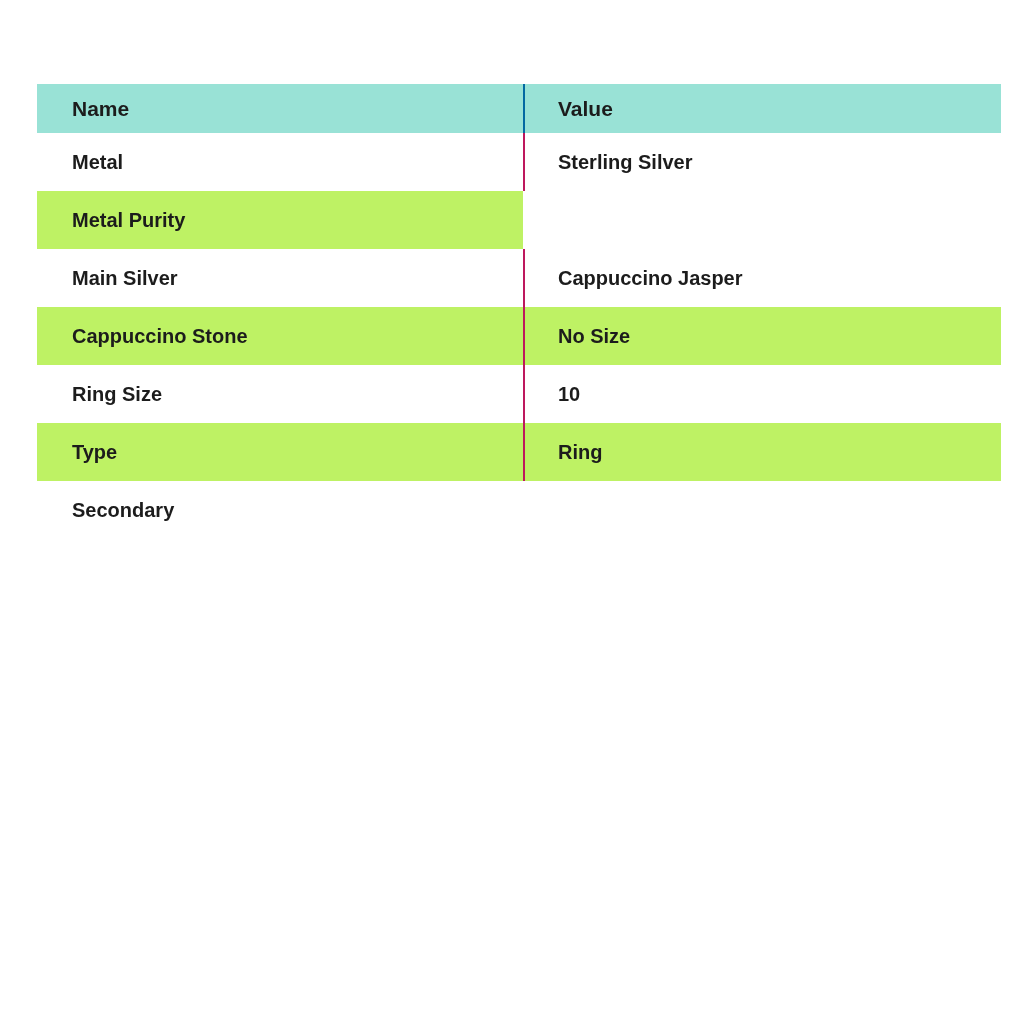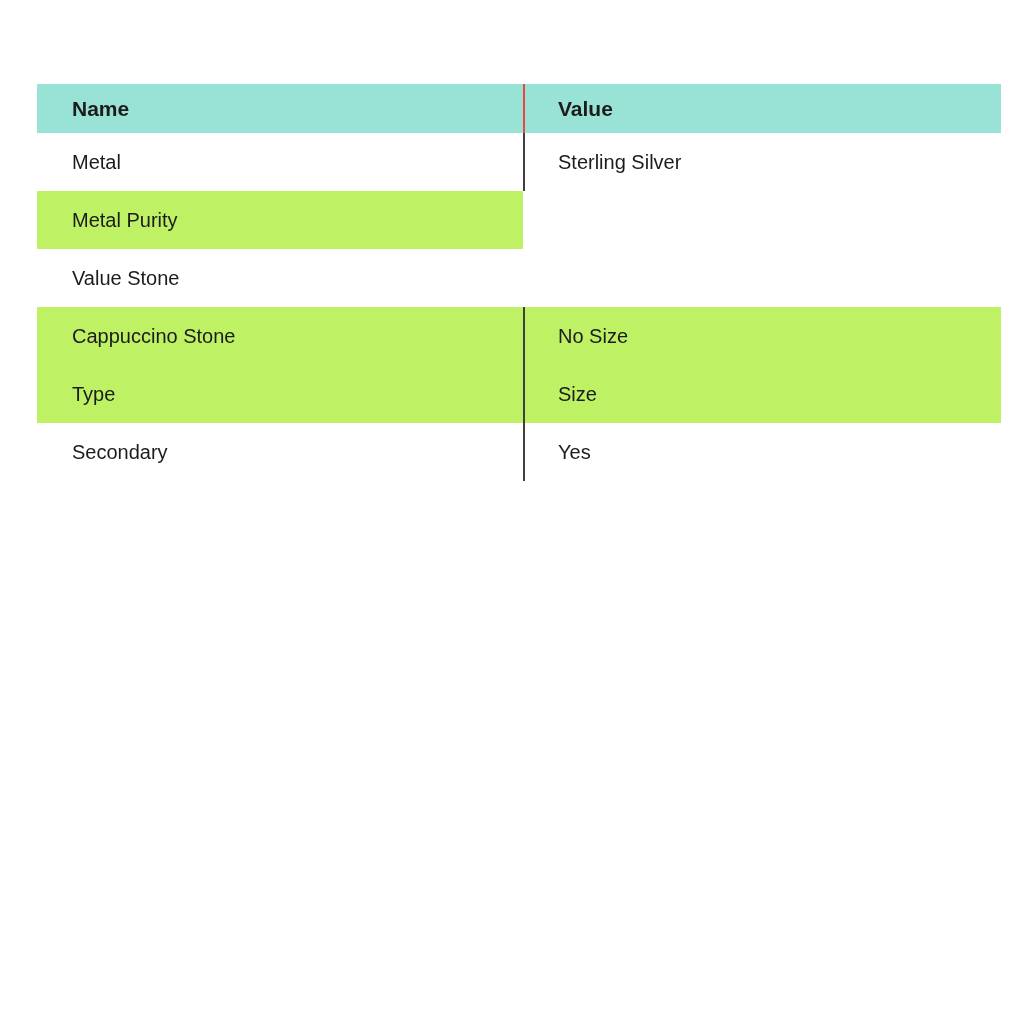--- a/index.html
+++ b/index.html
@@ -32,36 +32,36 @@
   }
   .header-row .cell {
     background: #99e2d6;
     font-weight: 600;
     font-size: 21px;
     display: flex;
     align-items: center;
     padding-left: 35px;
   }
   .header-row .cell.value-col {
-    border-left: 2px solid #ef4444;
+    border-left: 2px solid #0369a1;
     padding-left: 33px;
   }
   .data-row {
     height: 58px;
   }
   .data-row .cell {
     display: flex;
     align-items: center;
     padding-left: 35px;
     font-size: 20px;
-    font-weight: 400;
+    font-weight: 700;
     background: #ffffff;
   }
   .data-row .cell.value-col {
-    border-left: 2px solid #404040;
+    border-left: 2px solid #be185d;
     padding-left: 33px;
   }
   .data-row.alt .cell {
     background: #bef264;
   }
 </style>
 </head>
 <body>
 
 <div class="page">
@@ -75,33 +75,37 @@
     <div class="row data-row">
       <div class="cell name-col">Metal</div>
       <div class="cell value-col">Sterling Silver</div>
     </div>
 
     <div class="row data-row alt">
       <div class="cell name-col">Metal Purity</div>
     </div>
 
     <div class="row data-row">
-      <div class="cell name-col">Value Stone</div>
+      <div class="cell name-col">Main Silver</div>
+      <div class="cell value-col">Cappuccino Jasper</div>
     </div>
 
     <div class="row data-row alt">
       <div class="cell name-col">Cappuccino Stone</div>
       <div class="cell value-col">No Size</div>
     </div>
 
+    <div class="row data-row">
+      <div class="cell name-col">Ring Size</div>
+      <div class="cell value-col">10</div>
+    </div>
 
     <div class="row data-row alt">
       <div class="cell name-col">Type</div>
-      <div class="cell value-col">Size</div>
+      <div class="cell value-col">Ring</div>
     </div>
 
     <div class="row data-row">
       <div class="cell name-col">Secondary</div>
-      <div class="cell value-col">Yes</div>
     </div>
 
   </div>
 </div>
 
 </body></html>

